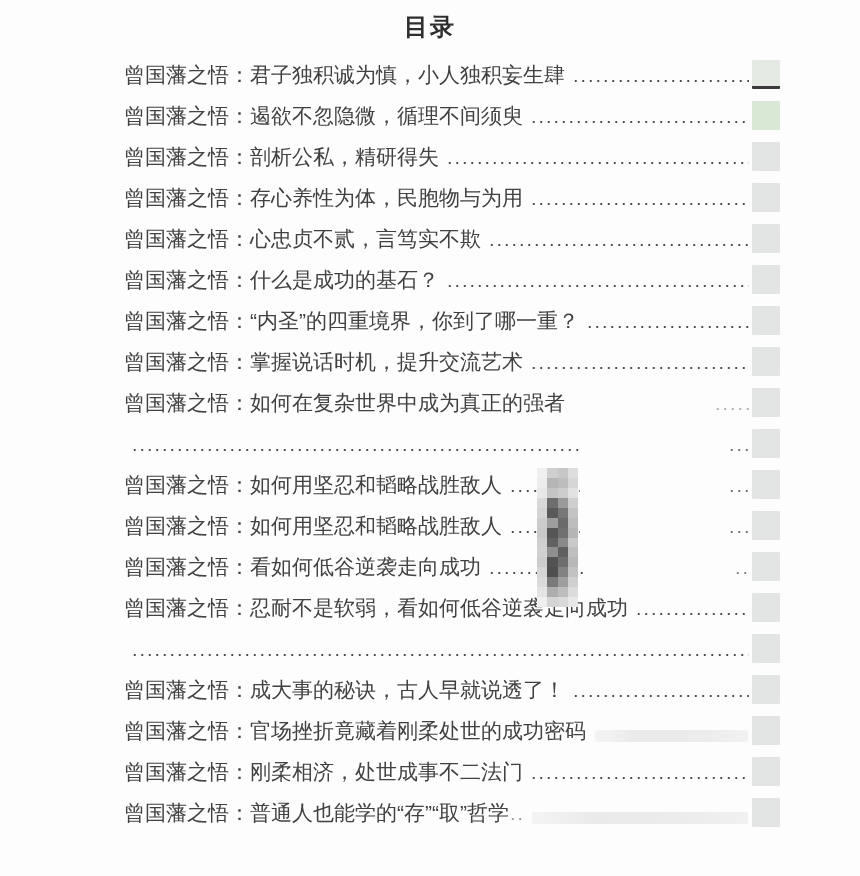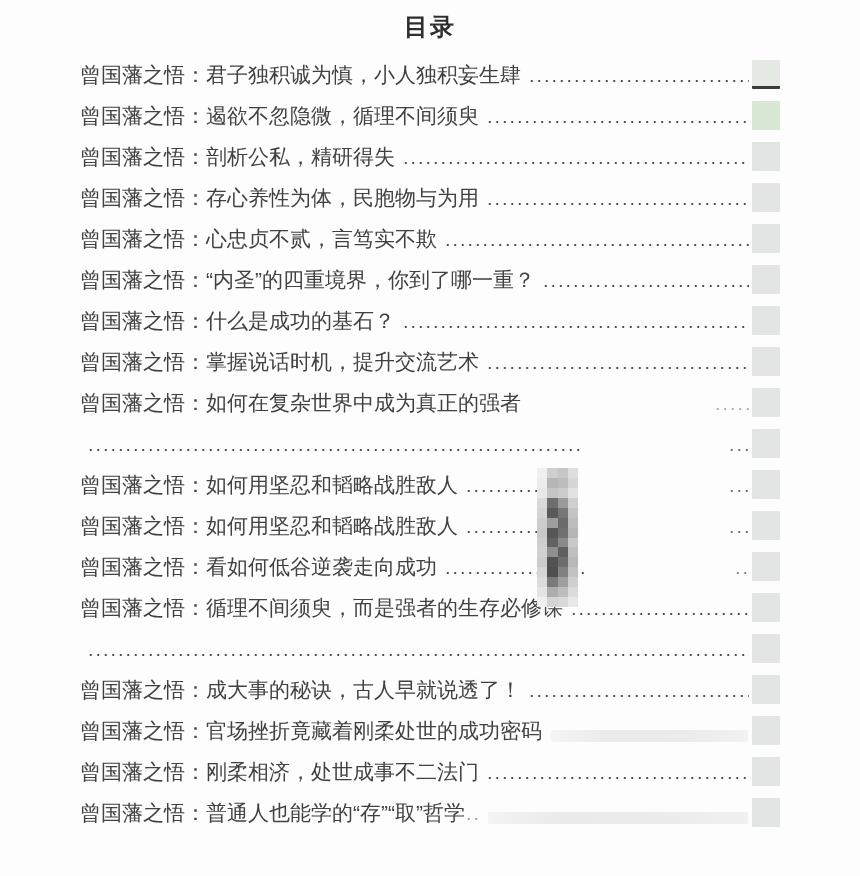--- a/index.html
+++ b/index.html
@@ -6,21 +6,21 @@
   body{
     width:860px;height:876px;overflow:hidden;
     background:#fdfdfd;
     font-family:"Liberation Sans","DejaVu Sans",sans-serif;
     color:#414141;
     position:relative;
   }
   .page{position:relative;width:860px;height:772px;}
   .doc-header{height:54px;display:flex;align-items:center;justify-content:center;}
   .doc-title{font-size:24px;font-weight:bold;color:#2e2e2e;letter-spacing:2px;}
-  .toc-list{padding:0 80px;position:relative;}
+  .toc-list{padding:0 80px;position:relative;margin-left:44px;}
   .toc-row{display:flex;align-items:center;height:41px;}
   .row-label{white-space:nowrap;font-size:21px;color:#414141;}
   .leader{flex:1 1 auto;align-self:stretch;margin:0 3px 0 7px;}
   .leader.dots, .tail{
     background-image:radial-gradient(circle,#4c4c4c 1.15px,rgba(0,0,0,0) 1.5px);
     background-size:7.5px 8px;
     background-repeat:repeat-x;
     background-position:left calc(100% - 10px);
   }
   .tail{flex:0 0 auto;align-self:stretch;}
@@ -77,26 +77,26 @@
         <span class="row-label"><span>曾国藩之悟：</span><span>存心养性为体，民胞物与为用</span></span>
         <span class="leader dots"></span>
         <span class="pagebox"></span>
       </div>
       <div class="toc-row">
         <span class="row-label"><span>曾国藩之悟：</span><span>心忠贞不贰，言笃实不欺</span></span>
         <span class="leader dots"></span>
         <span class="pagebox"></span>
       </div>
       <div class="toc-row">
+        <span class="row-label"><span>曾国藩之悟：</span><span>什么是成功的基石？</span></span>
+        <span class="leader dots"></span>
+        <span class="pagebox"></span>
+      </div>
+      <div class="toc-row">
         <span class="row-label"><span>曾国藩之悟：</span><span>“内圣”的四重境界，你到了哪一重？</span></span>
-        <span class="leader dots"></span>
-        <span class="pagebox"></span>
-      </div>
-      <div class="toc-row">
-        <span class="row-label"><span>曾国藩之悟：</span><span>什么是成功的基石？</span></span>
         <span class="leader dots"></span>
         <span class="pagebox"></span>
       </div>
       <div class="toc-row">
         <span class="row-label"><span>曾国藩之悟：</span><span>掌握说话时机，提升交流艺术</span></span>
         <span class="leader dots"></span>
         <span class="pagebox"></span>
       </div>
       <div class="toc-row">
         <span class="row-label"><span>曾国藩之悟：</span><span>如何在复杂世界中成为真正的强者</span></span>
@@ -125,21 +125,21 @@
         <span class="pagebox"></span>
       </div>
       <div class="toc-row">
         <span class="row-label"><span>曾国藩之悟：</span><span>看如何低谷逆袭走向成功</span></span>
         <span class="leader dots"></span>
         <span class="gap"></span>
         <span class="tail t2"></span>
         <span class="pagebox"></span>
       </div>
       <div class="toc-row">
-        <span class="row-label"><span>曾国藩之悟：</span><span>循理不间须臾，而是强者的生存必修课</span></span>
+        <span class="row-label"><span>曾国藩之悟：</span><span>忍耐不是软弱，看如何低谷逆袭走向成功</span></span>
         <span class="leader dots"></span>
         <span class="pagebox"></span>
       </div>
       <div class="toc-row">
         <span class="leader dots"></span>
         <span class="pagebox"></span>
       </div>
       <div class="toc-row">
         <span class="row-label"><span>曾国藩之悟：</span><span>成大事的秘诀，古人早就说透了！</span></span>
         <span class="leader dots"></span>

